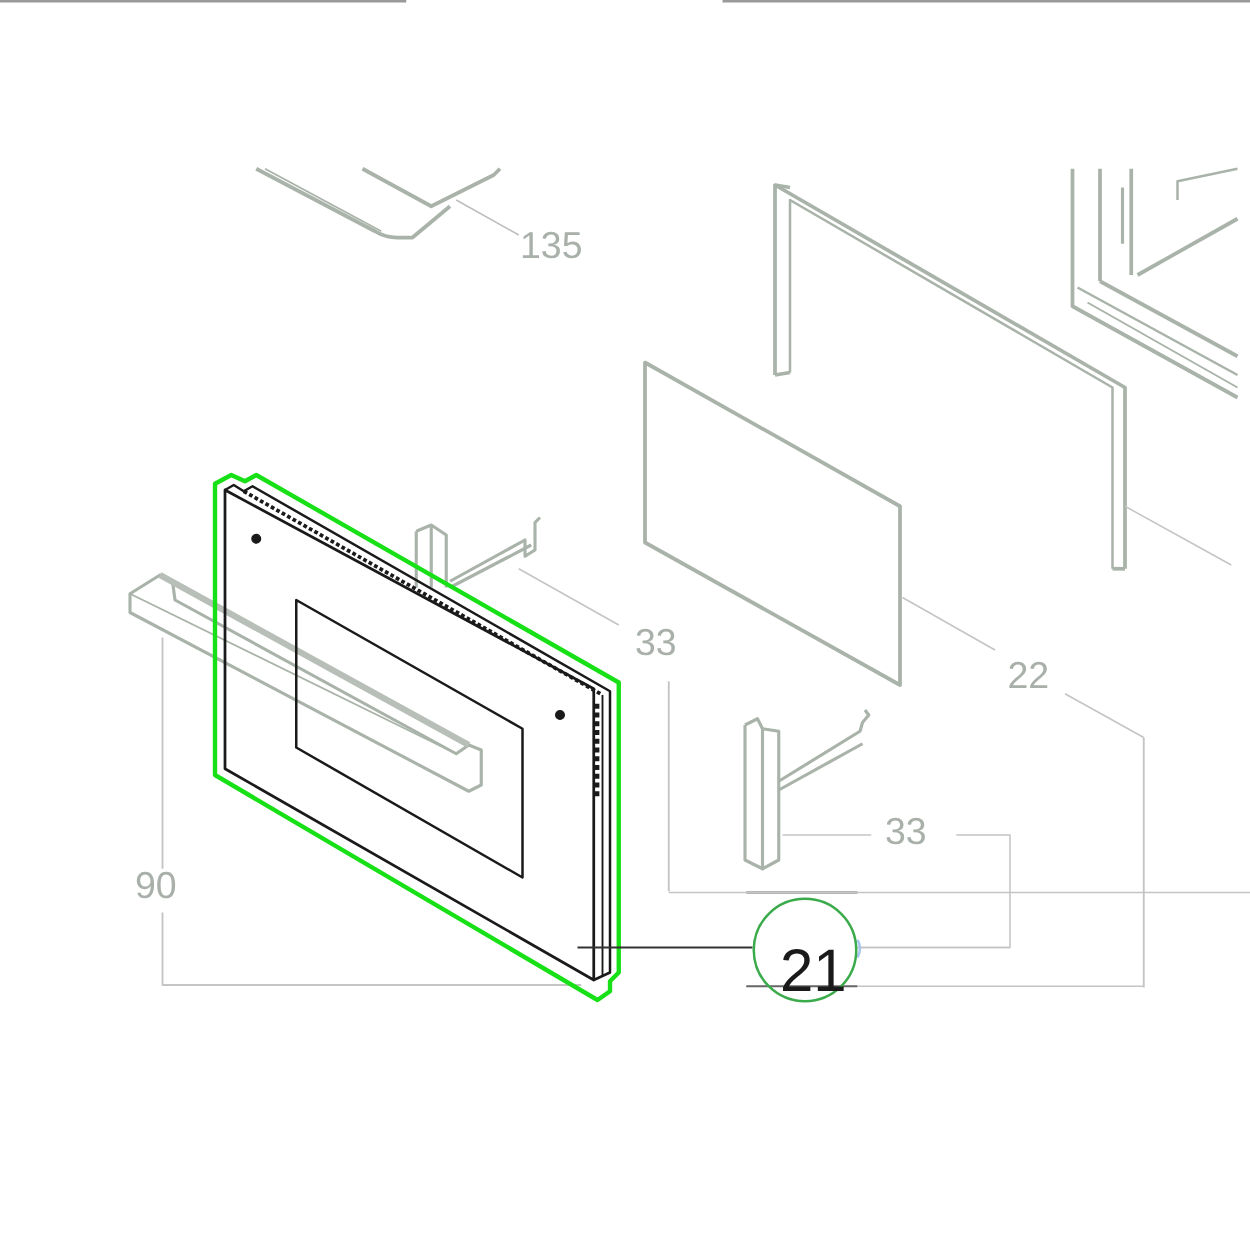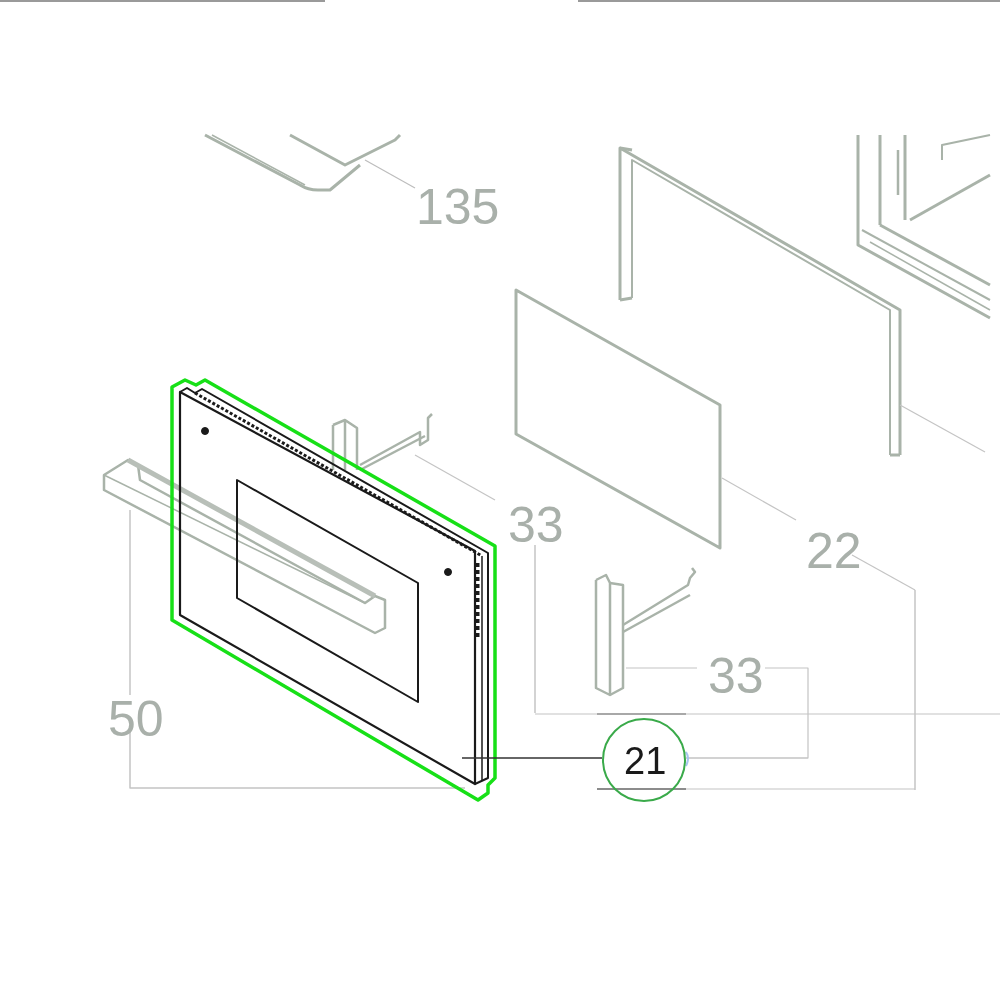--- a/index.html
+++ b/index.html
@@ -17,28 +17,29 @@
     #diagram {
       position: absolute;
       left: 0;
       top: 0;
       width: 1000px;
       height: 1000px;
     }
     .label {
       position: absolute;
       font-family: "Liberation Sans", sans-serif;
-      font-size: 50px;
+      font-size: 30px;
       line-height: 1;
       color: #a9b0aa;
       white-space: nowrap;
     }
     .label.active {
       color: #1a1a1a;
-      font-size: 38px;
+      font-size: 48px;
+      margin-top: 12px;
     }
     .callout-circle {
       position: absolute;
       width: 84px;
       height: 84px;
       border: 2px solid #3aaa4a;
       border-radius: 50%;
       box-sizing: border-box;
       background: transparent;
     }
@@ -138,16 +139,16 @@
     <line x1="686" y1="789" x2="915" y2="789" stroke="#c4c4c4" stroke-width="1.2"></line>
     <line x1="686" y1="758" x2="808" y2="758" stroke="#c4c4c4" stroke-width="1.2"></line>
     <path d="M686,752 Q690,758 686,766" stroke="#a8c4f0" stroke-width="2"></path>
   </g>
 </svg>
 
 <div class="label" style="left:416px;top:182px;">135</div>
 <div class="label" style="left:508px;top:500px;">33</div>
 <div class="label" style="left:806px;top:526px;">22</div>
 <div class="label" style="left:708px;top:651px;">33</div>
-<div class="label" style="left:108px;top:694px;">50</div>
+<div class="label" style="left:108px;top:694px;">90</div>
 
 <div class="callout-circle" style="left:602px;top:718px;"></div>
 <div class="label active" style="left:624px;top:742px;">21</div>
 
 </body></html>

